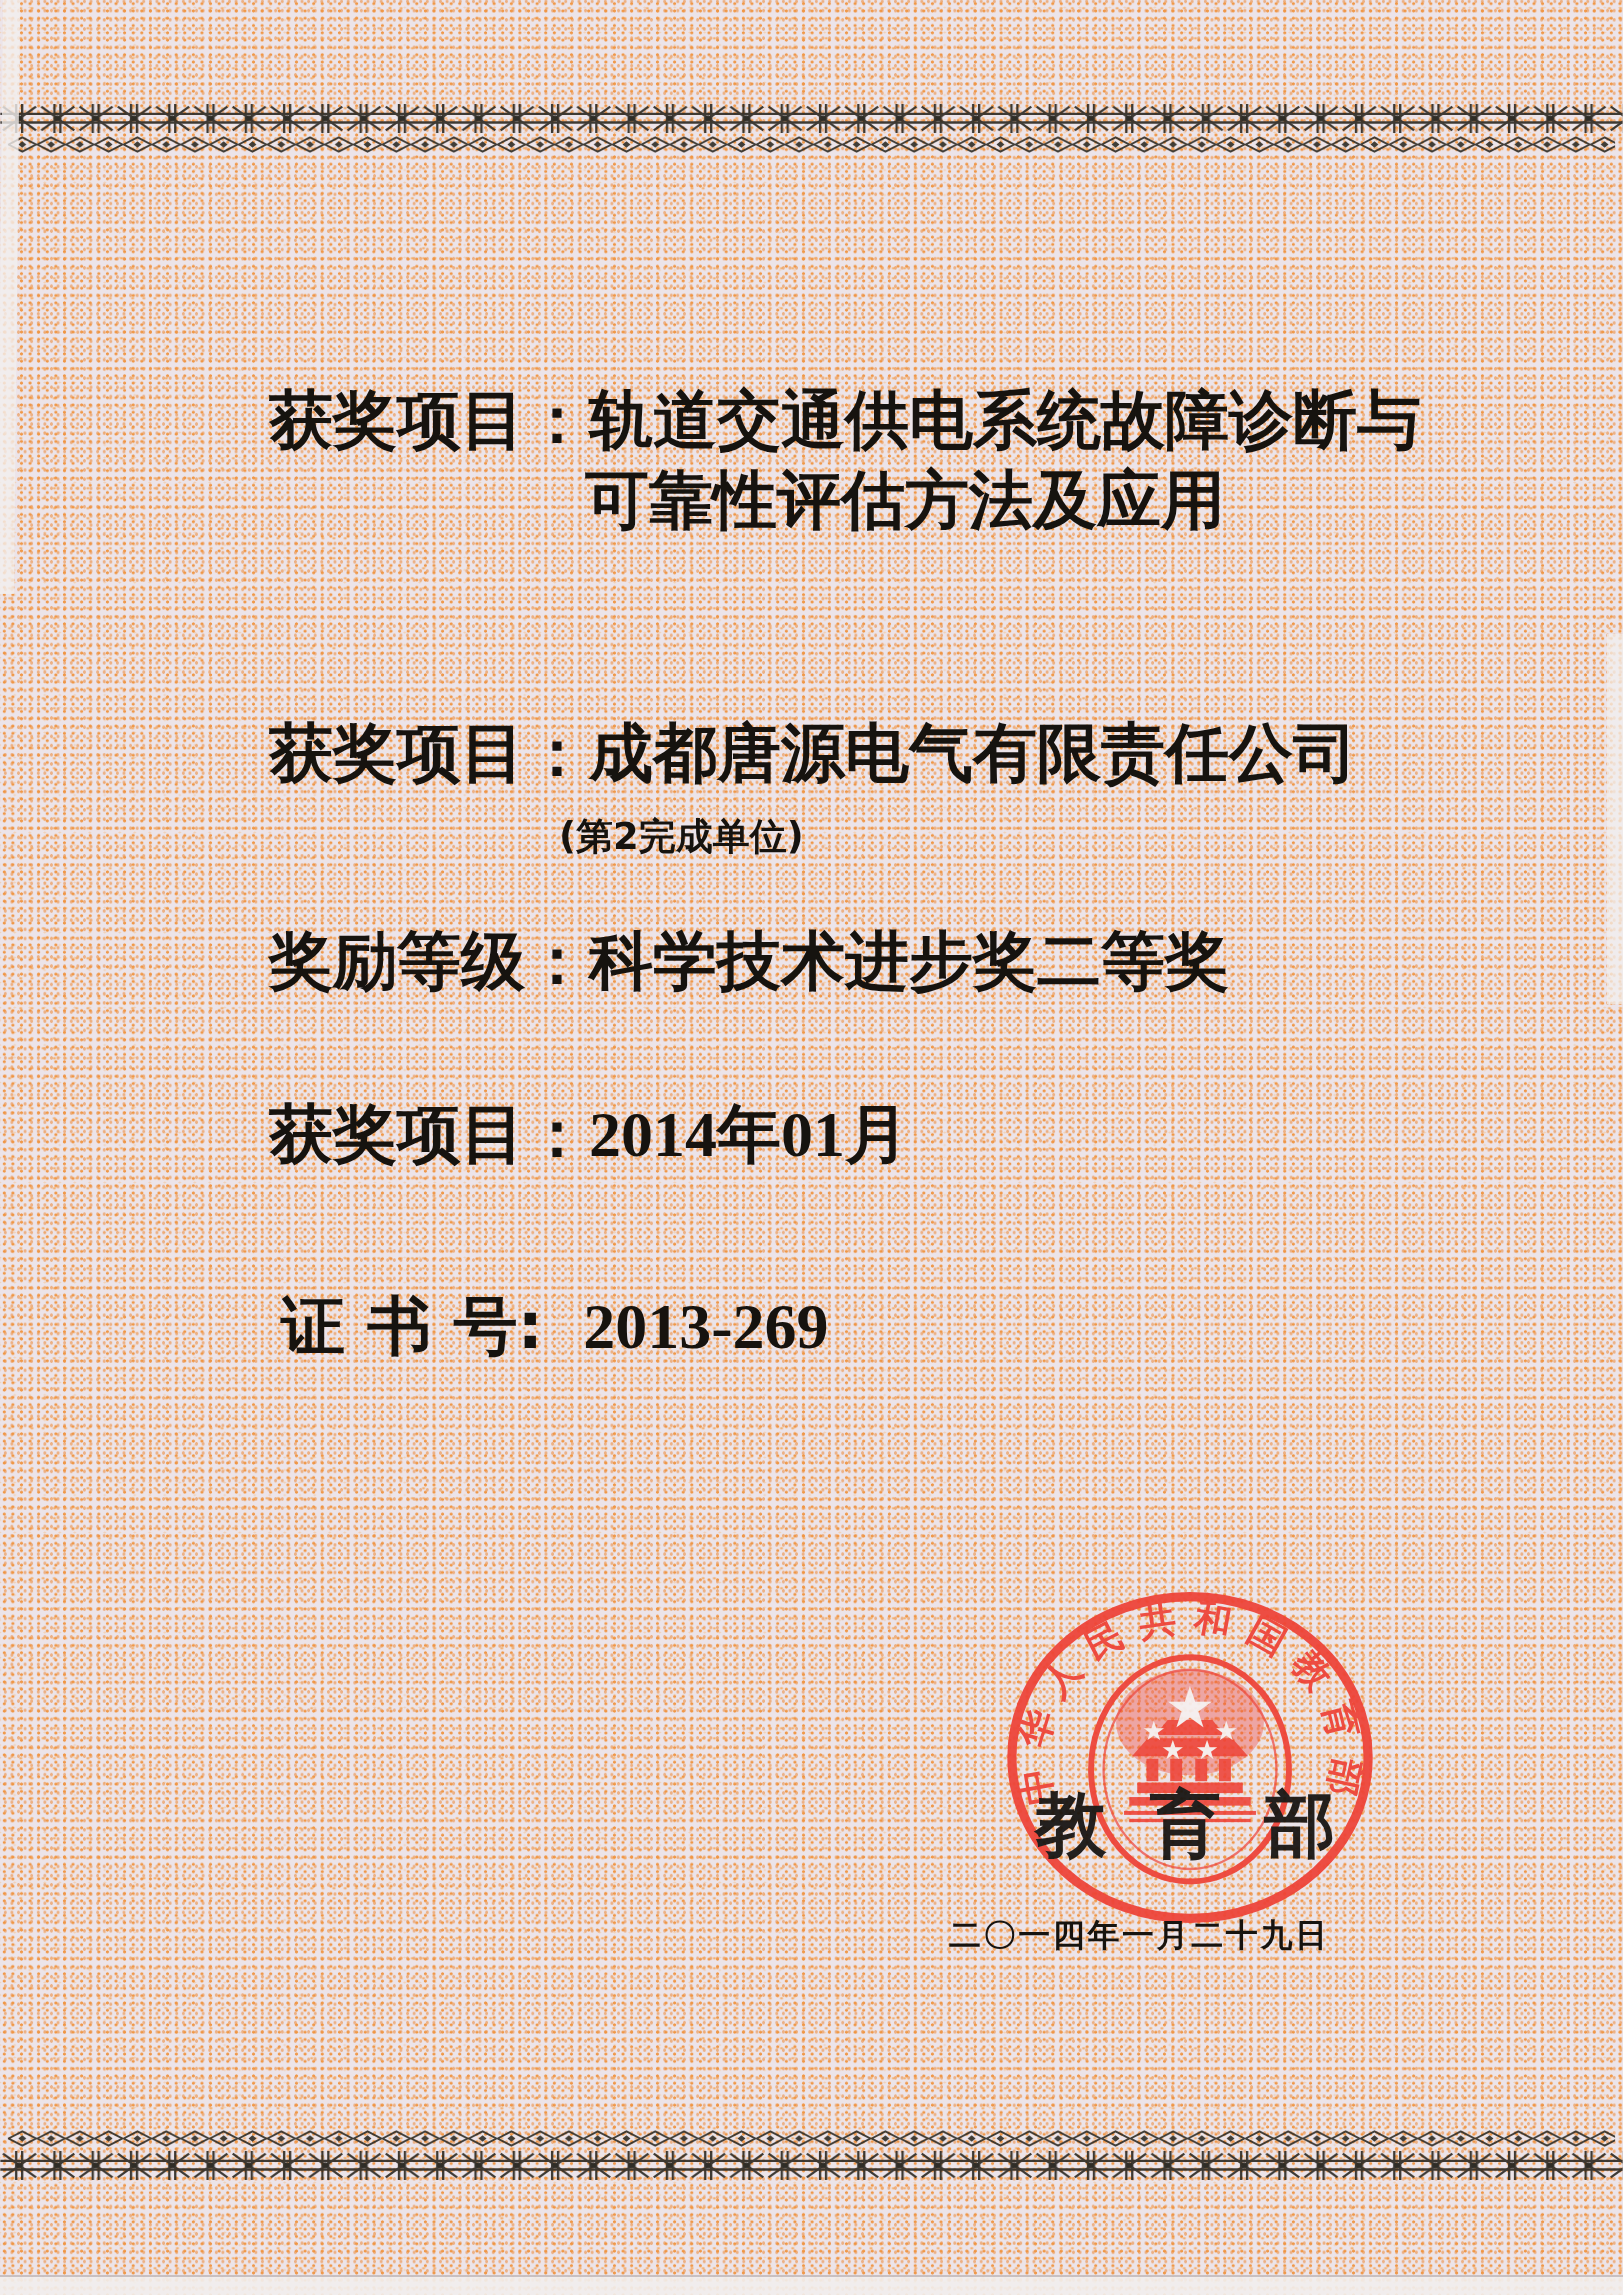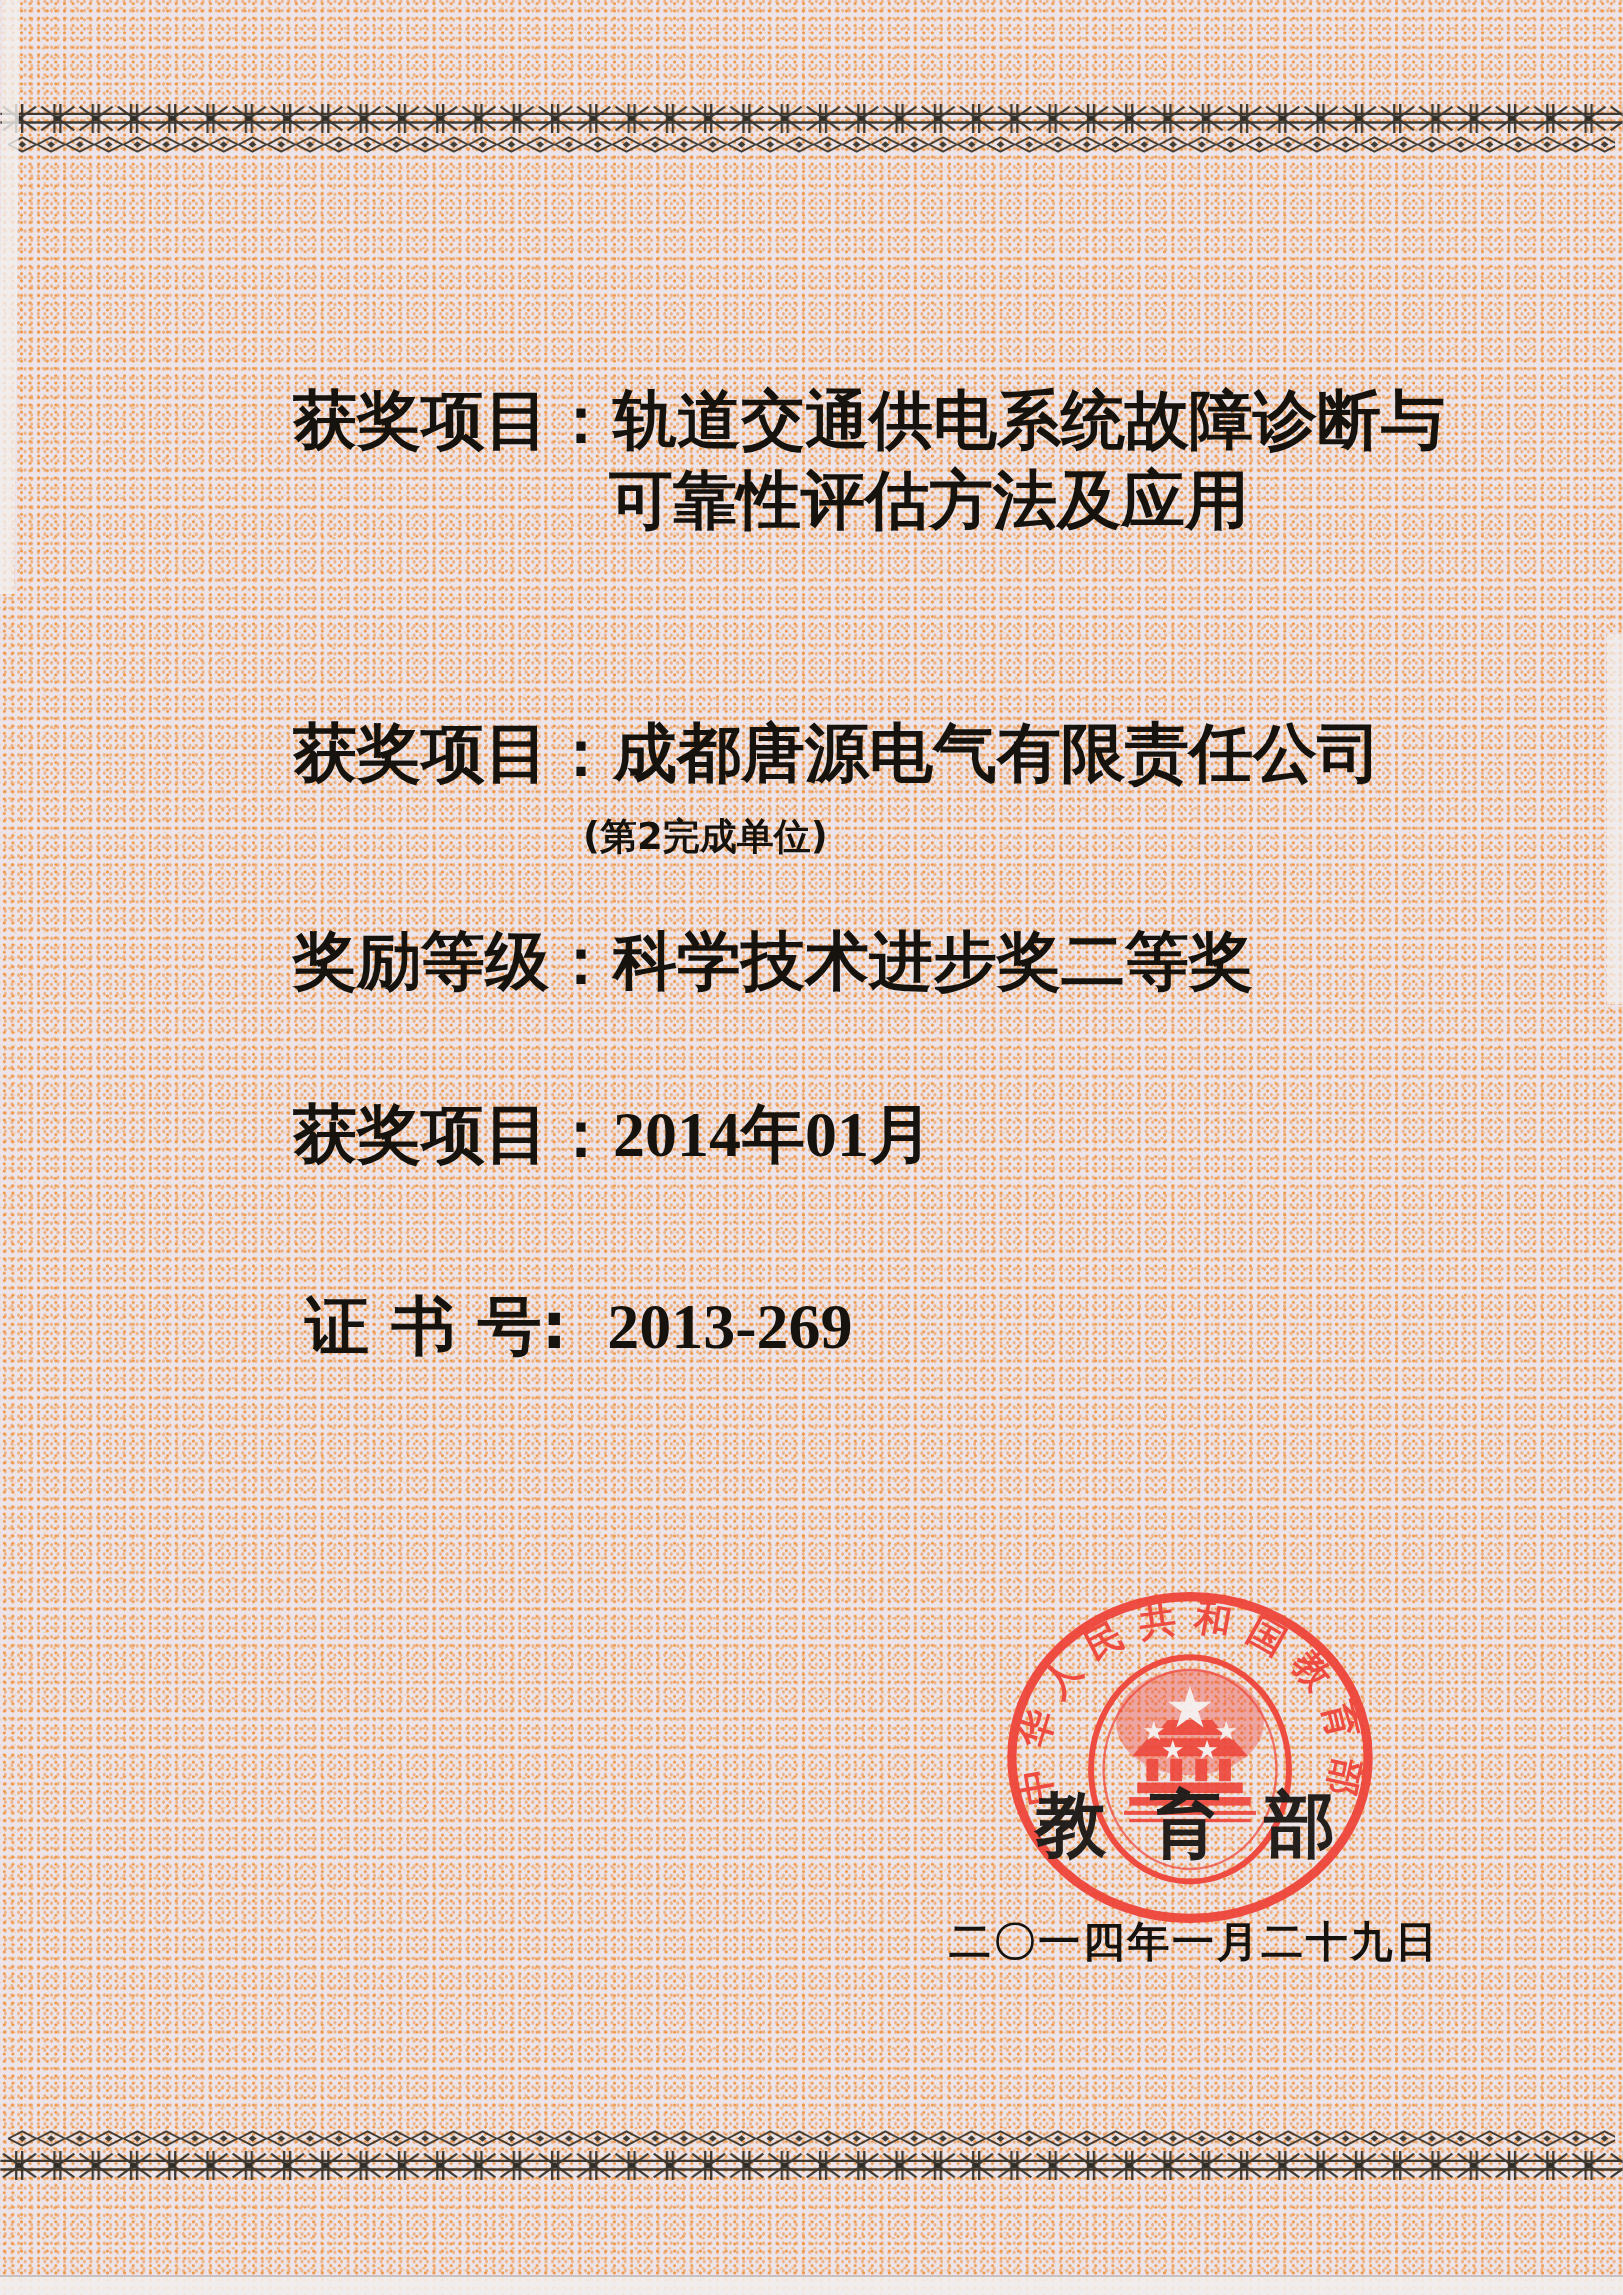--- a/index.html
+++ b/index.html
@@ -20,28 +20,27 @@
     color:#16130f;
   }
   .band{position:absolute;left:0;width:1623px;display:block;}
   .txtline{
     position:absolute;
     font-weight:bold;
     white-space:nowrap;
     color:#16130f;
     line-height:1;
     letter-spacing:0;
-    margin-left:24px;
   }
   .main-size{font-size:64px;}
   .serif-val{font-family:Liberation Serif, serif;}
   .note-line{font-size:37px;font-weight:bold;}
   .issue-date{
     position:absolute;left:949px;top:1914px;
-    font-size:42px;font-weight:bold;letter-spacing:2.6px;white-space:nowrap;
+    font-size:32px;font-weight:bold;letter-spacing:2.6px;white-space:nowrap;
   }
   .seal-wrap{position:absolute;left:1000px;top:1586px;width:380px;height:343px;}
   .edge{position:absolute;background:#f2efee;}
   .edge-left{left:0;top:0;width:17px;height:594px;opacity:.8;transform:skewX(-.6deg);}
   .edge-right{right:0;top:634px;width:16px;height:370px;opacity:.75;}
   .edge-bottom{left:0;top:2277px;width:1623px;height:18.5px;opacity:.9;box-shadow:0 -2px 0 rgba(120,115,110,.35);}
 </style>
 </head>
 <body>
 

